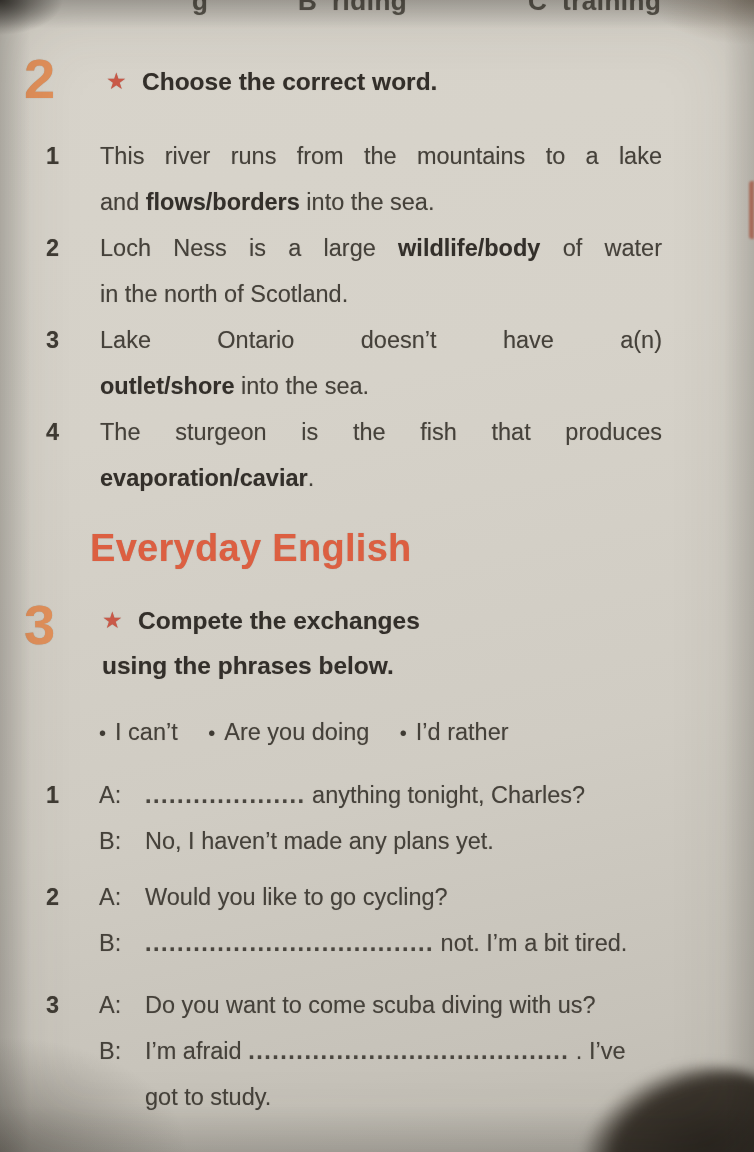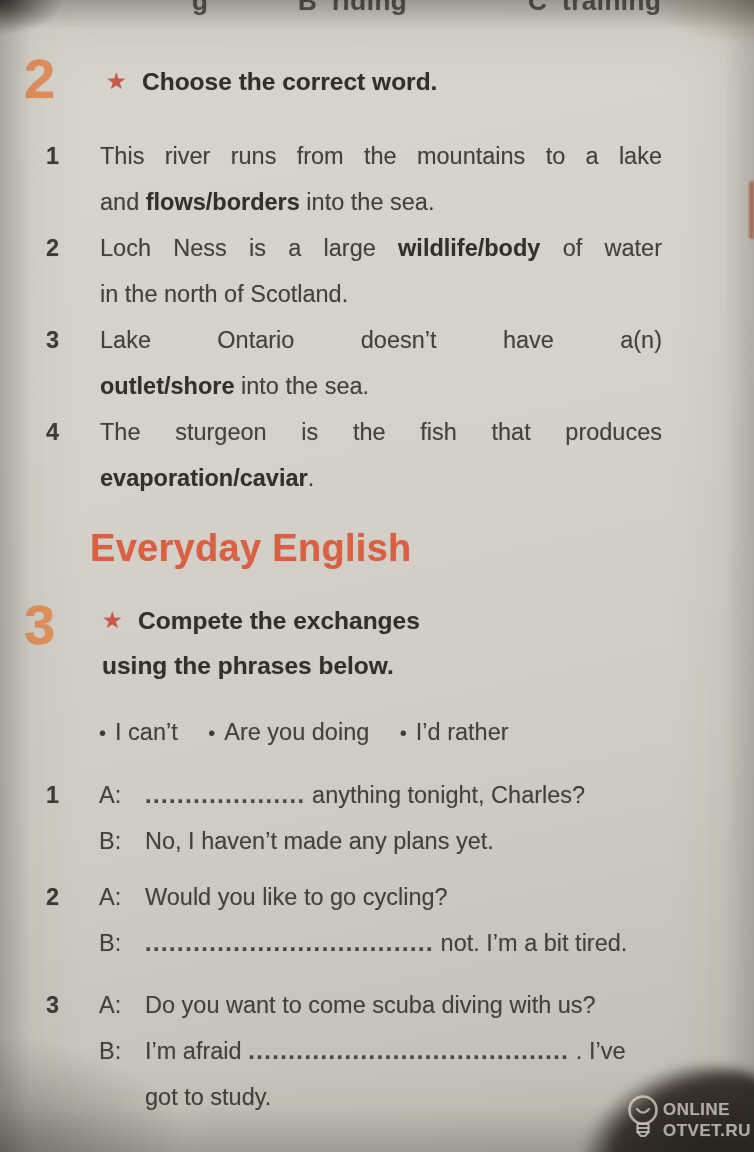--- a/index.html
+++ b/index.html
@@ -208,30 +208,15 @@
           <div class="dlg-line narrow"><span class="speaker">B:</span><span>I’m afraid </span><span class="dots">........................................</span><span> . I’ve got to study.</span></div>
         </div>
       </div>
 
     </div>
   </div>
 
   <div class="red-edge"></div>
   <div class="finger-shadow"></div>
 
-  <div class="watermark">
-    <svg width="36" height="54" viewBox="0 0 36 54">
-      <g fill="none" stroke="rgba(232,228,218,0.8)" stroke-width="2.6" stroke-linecap="round">
-        <circle cx="18" cy="17" r="13.5"></circle>
-        <path d="M12 16 q6 7 12 0" stroke-width="2.2"></path>
-        <path d="M12.5 31 h11 v8 l-3.5 4 h-4 l-3.5 -4 z" stroke-width="2.2"></path>
-        <path d="M12.5 35 h11" stroke-width="1.8"></path>
-        <path d="M12.5 39 h11" stroke-width="1.8"></path>
-      </g>
-    </svg>
-    <div class="wm-text">
-      <div>ONLINE</div>
-      <div>OTVET.RU</div>
-    </div>
-  </div>
 
   <div class="vignette"></div>
 </div>
 
 </body></html>

